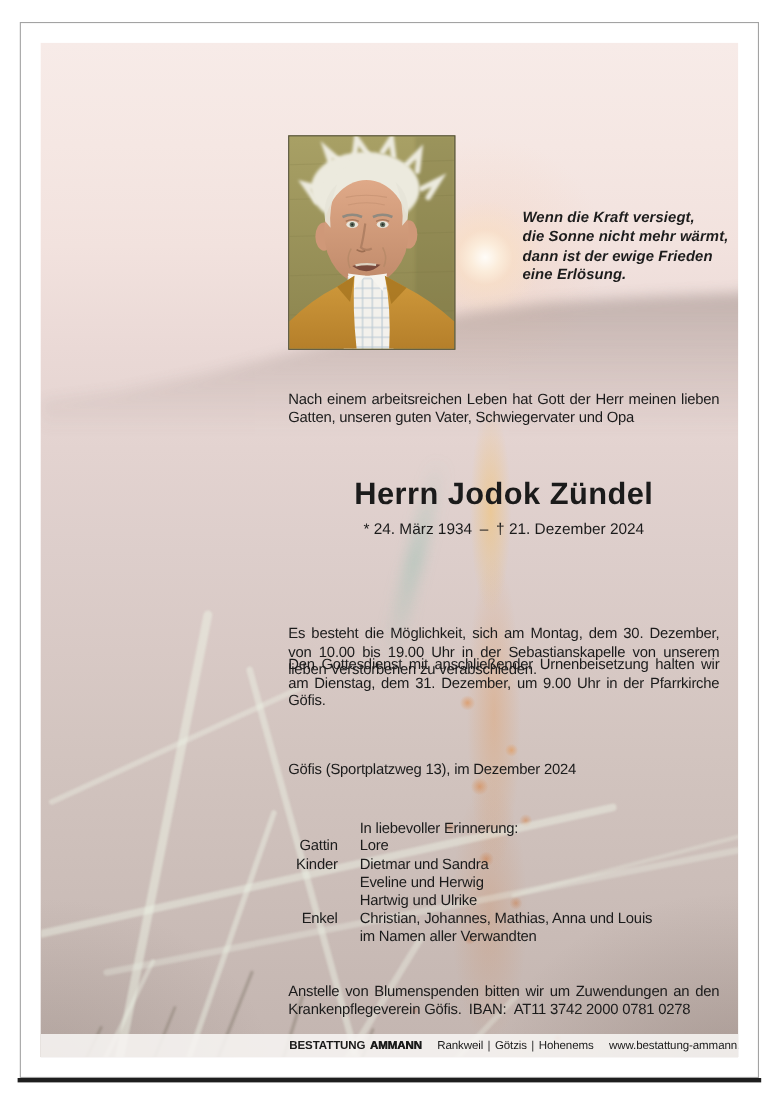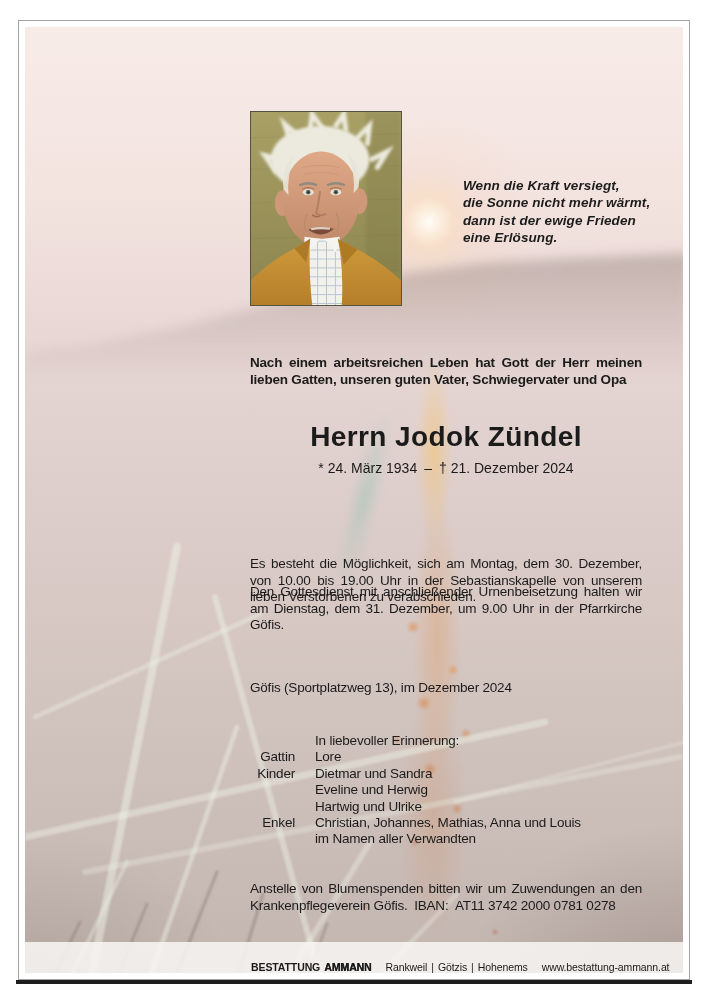--- a/index.html
+++ b/index.html
@@ -4,21 +4,21 @@
 <style>
   * { box-sizing: border-box; margin: 0; padding: 0; }
   html, body { background: #ffffff; }
   body {
     width: 707px; height: 1000px; position: relative;
     font-family: "Liberation Sans", sans-serif;
     color: #1b1b1b;
   }
   .frame {
     position: absolute; left: 18px; top: 20px; width: 672px; height: 960px;
-    border: 1.5px solid #a3a3a3; background: #fff; padding: 6px;
+    border: 1.5px solid #a3a3a3; background: #fff; padding: 18px;
   }
   .bg {
     position: relative; width: 100%; height: 100%; overflow: hidden;
     background:
       radial-gradient(circle at 404px 195px, rgba(255,253,249,0.98) 0px, rgba(252,238,220,0.92) 13px, rgba(250,224,196,0.55) 25px, rgba(248,222,205,0) 52px),
       radial-gradient(circle at 404px 195px, rgba(246,206,180,0.35) 0px, rgba(246,206,180,0) 110px),
       radial-gradient(ellipse 26px 130px at 409px 425px, rgba(250,190,80,0.42), rgba(250,190,80,0) 72%),
       radial-gradient(ellipse 34px 200px at 412px 610px, rgba(230,140,60,0.28), rgba(230,140,60,0) 72%),
       radial-gradient(ellipse 46px 160px at 408px 790px, rgba(210,120,55,0.20), rgba(210,120,55,0) 75%),
       radial-gradient(circle 7px at 388px 600px, rgba(225,130,55,0.55), rgba(225,130,55,0) 7px),
@@ -50,36 +50,36 @@
   .verse {
     position: absolute; left: 438px; top: 150px;
     font-size: 13.5px; line-height: 17.3px; font-style: italic; font-weight: 700; color: #1c1c1c;
     letter-spacing: 0.1px;
   }
   .tb {
     position: absolute; left: 225px; width: 392px;
     font-size: 13.5px; line-height: 16.5px; letter-spacing: -0.2px;
     text-align: justify; color: #1b1b1b;
   }
-  .intro    { top: 328px; font-weight: bold; }
+  .intro    { top: 316px; }
   .name     { position: absolute; left: 225px; top: 395px; width: 392px;
               font-size: 28px; line-height: 30px; font-weight: 700;
               text-align: center; letter-spacing: 0.4px; }
   .dates    { top: 433px; text-align: center; font-size: 14px; letter-spacing: 0; }
   .para-a   { top: 491px; }
   .para-b   { top: 529px; }
   .para-c   { top: 557px; }
   .place    { top: 653px; text-align: left; }
   .rem      { top: 706px; display: grid; grid-template-columns: 45px 1fr; column-gap: 20px;
               line-height: 16.4px; text-align: left; }
   .rem .rl  { text-align: right; }
   .donation { top: 854px; }
   .footer-bar {
-    position: absolute; left: 0; bottom: 0; width: 100%; height: 31px;
-    background: rgba(247,245,242,0.88); display: flex; align-items: flex-end;
+    position: absolute; left: 0; bottom: 0; width: 100%; height: 21px;
+    background: rgba(247,245,242,0.88); display: flex; align-items: center;
   }
   .fb-inner { padding-left: 226px; display: flex; align-items: baseline;
               font-size: 10.5px; letter-spacing: -0.1px; white-space: nowrap; color: #1a1a1a; }
   .fb-pre { font-weight: 700; }
   .fb-am  { font-weight: 700; margin-left: 4px; text-shadow: 0.4px 0 currentColor; }
   .fb-loc { margin-left: 14px; }
   .fb-div { margin: 0 4px; font-weight: 400; color: #2a2a2a; }
   .fb-url { margin-left: 14px; }
   .bottom-rule { position: absolute; left: 16px; top: 980px; width: 676px; height: 3.5px; background: #1e1e1e; }
 </style>

